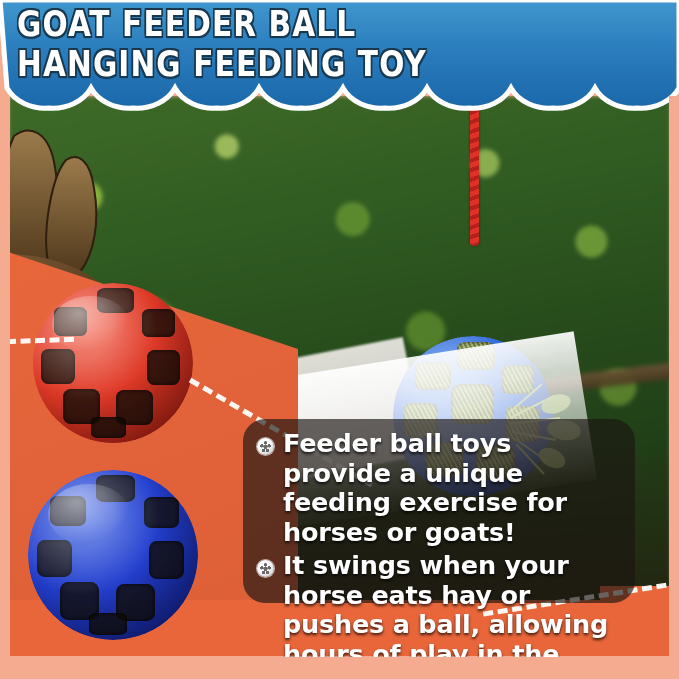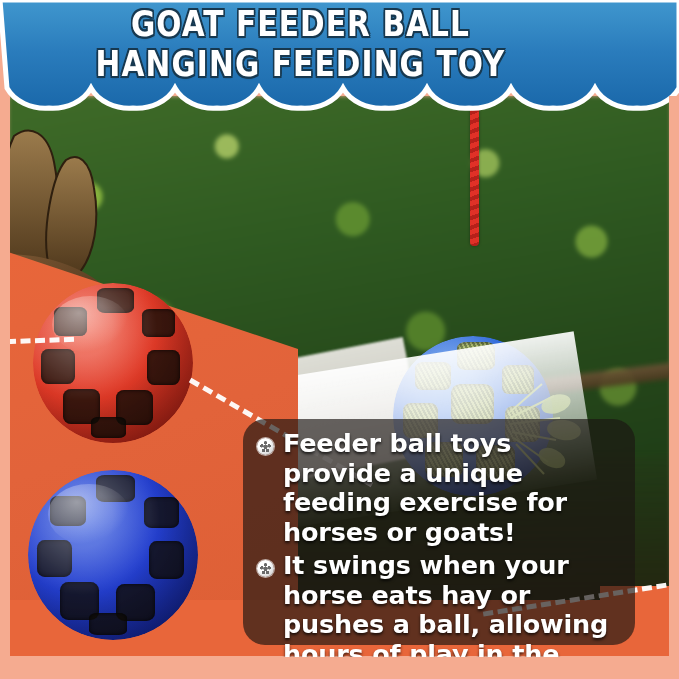--- a/index.html
+++ b/index.html
@@ -18,23 +18,22 @@
   
   .header{
     position:absolute;left:0;top:0;width:679px;height:112px;
     overflow:visible;z-index:30;
   }
   .header-bg{
     position:absolute;left:0;top:0;width:679px;height:112px;
   }
   .header-title{
     position:absolute;left:0;top:4px;width:569px;
-    text-align:center;z-index:3;
+    text-align:left;z-index:3;
     pointer-events:none;
-    padding-left:16px;
   }
   .tline{
     display:block;
     color:#ffffff;
     font-weight:bold;
     font-size:35px;
     line-height:40px;
     letter-spacing:1.2px;
     text-shadow:
       -1.6px -1.6px 0 #17384f, 1.6px -1.6px 0 #17384f,
@@ -155,21 +154,21 @@
   .dash{
     position:absolute;height:0;border-top:5px dashed #ffffff;
     z-index:18;opacity:.95;
   }
   #dash-1{left:6px;top:338px;width:68px;transform:rotate(-2deg);}
   #dash-2{left:176px;top:430px;width:210px;transform:rotate(30deg);}
   #dash-3{left:482px;top:596px;width:200px;transform:rotate(-9deg);}
 
   
   .callout{
-    position:absolute;left:243px;top:419px;width:392px;height:226px;
+    position:absolute;left:243px;top:419px;width:392px;height:184px;
     background:rgba(28,22,18,.66);
     border-radius:22px;
     z-index:22;
     padding:10px 12px 10px 14px;
     box-sizing:border-box;
   }
   .bullet-row{
     display:flex;align-items:flex-start;gap:9px;margin:0 0 4px 0;
   }
   .bullet-icon{

